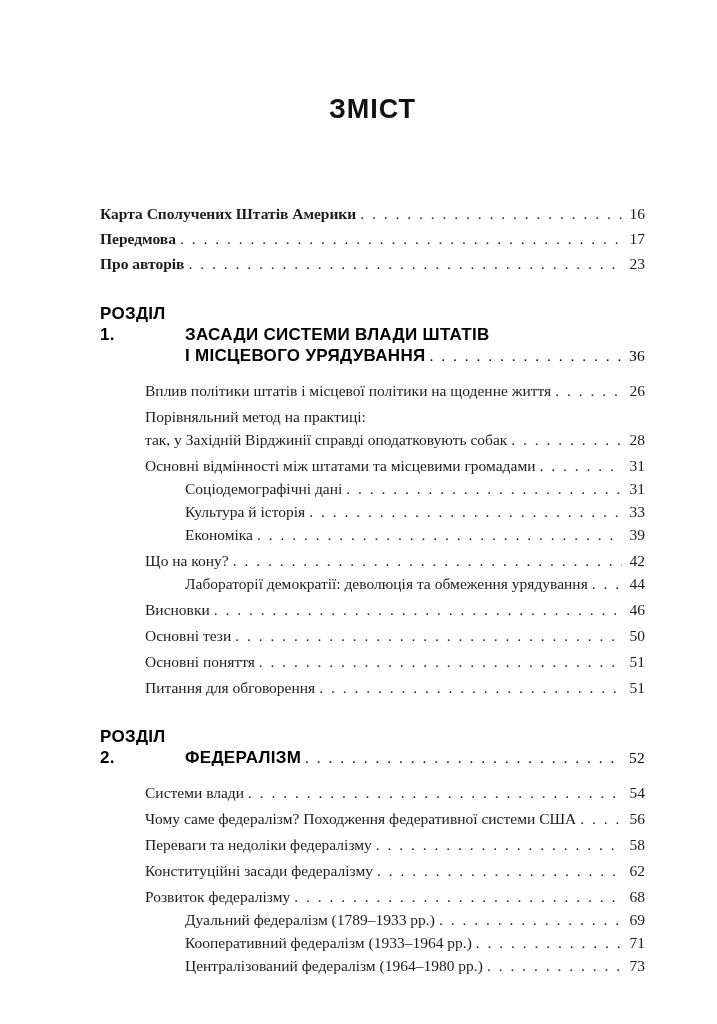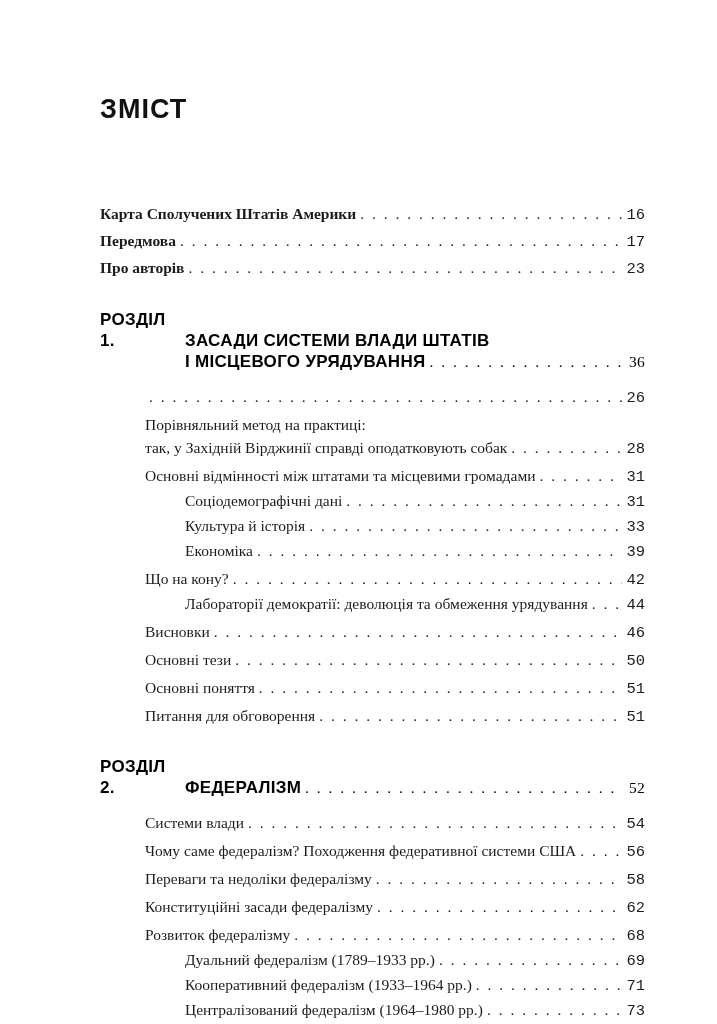--- a/index.html
+++ b/index.html
@@ -18,21 +18,21 @@
     box-sizing: border-box;
     width: 717px;
     height: 1024px;
     padding: 94px 72px 0 100px;
   }
   .page-title {
     font-family: "Liberation Sans", sans-serif;
     font-weight: 700;
     font-size: 27px;
     letter-spacing: 1px;
-    text-align: left;
+    text-align: center;
     margin: 0 0 76px 0;
     color: #111;
   }
   
   .row {
     display: flex;
     align-items: baseline;
   }
   .txt {
     flex: 0 0 auto;
@@ -49,21 +49,21 @@
     font-size: 15.5px;
   }
   .leader::after {
     content: ". . . . . . . . . . . . . . . . . . . . . . . . . . . . . . . . . . . . . . . . . . . . . . . . . . . . . . . . . . . . . . . . . . . . . . . . . . . . . . . . . . . . . . . . . . . . . . . .";
     letter-spacing: 2px;
   }
   .pagenum {
     flex: 0 0 auto;
     min-width: 20px;
     text-align: right;
-    font-family: Liberation Mono, monospace;
+    font-family: Liberation Serif, serif;
     font-weight: 400;
     font-size: 15.5px;
   }
   
   .fm-section { margin: 0; }
   .entry {
     font-size: 15.5px;
     line-height: 23px;
   }
   .entry.fm {
@@ -131,20 +131,21 @@
         </div>
         <div class="ch-row">
           <span class="ch-label"></span>
           <span class="ch-title">І МІСЦЕВОГО УРЯДУВАННЯ</span>
           <span class="leader"></span>
           <span class="pagenum">36</span>
         </div>
       </div>
       <div class="entry  lvl1">
         <div class="row">
+          <span class="txt">Вплив політики штатів і місцевої політики на щоденне життя</span>
           <span class="leader"></span>
           <span class="pagenum">26</span>
         </div>
       </div>
       <div class="entry  lvl1">
         <div class="line">Порівняльний метод на практиці:</div>
         <div class="row">
           <span class="txt">так, у Західній Вірджинії справді оподатковують собак</span>
           <span class="leader"></span>
           <span class="pagenum">28</span>

